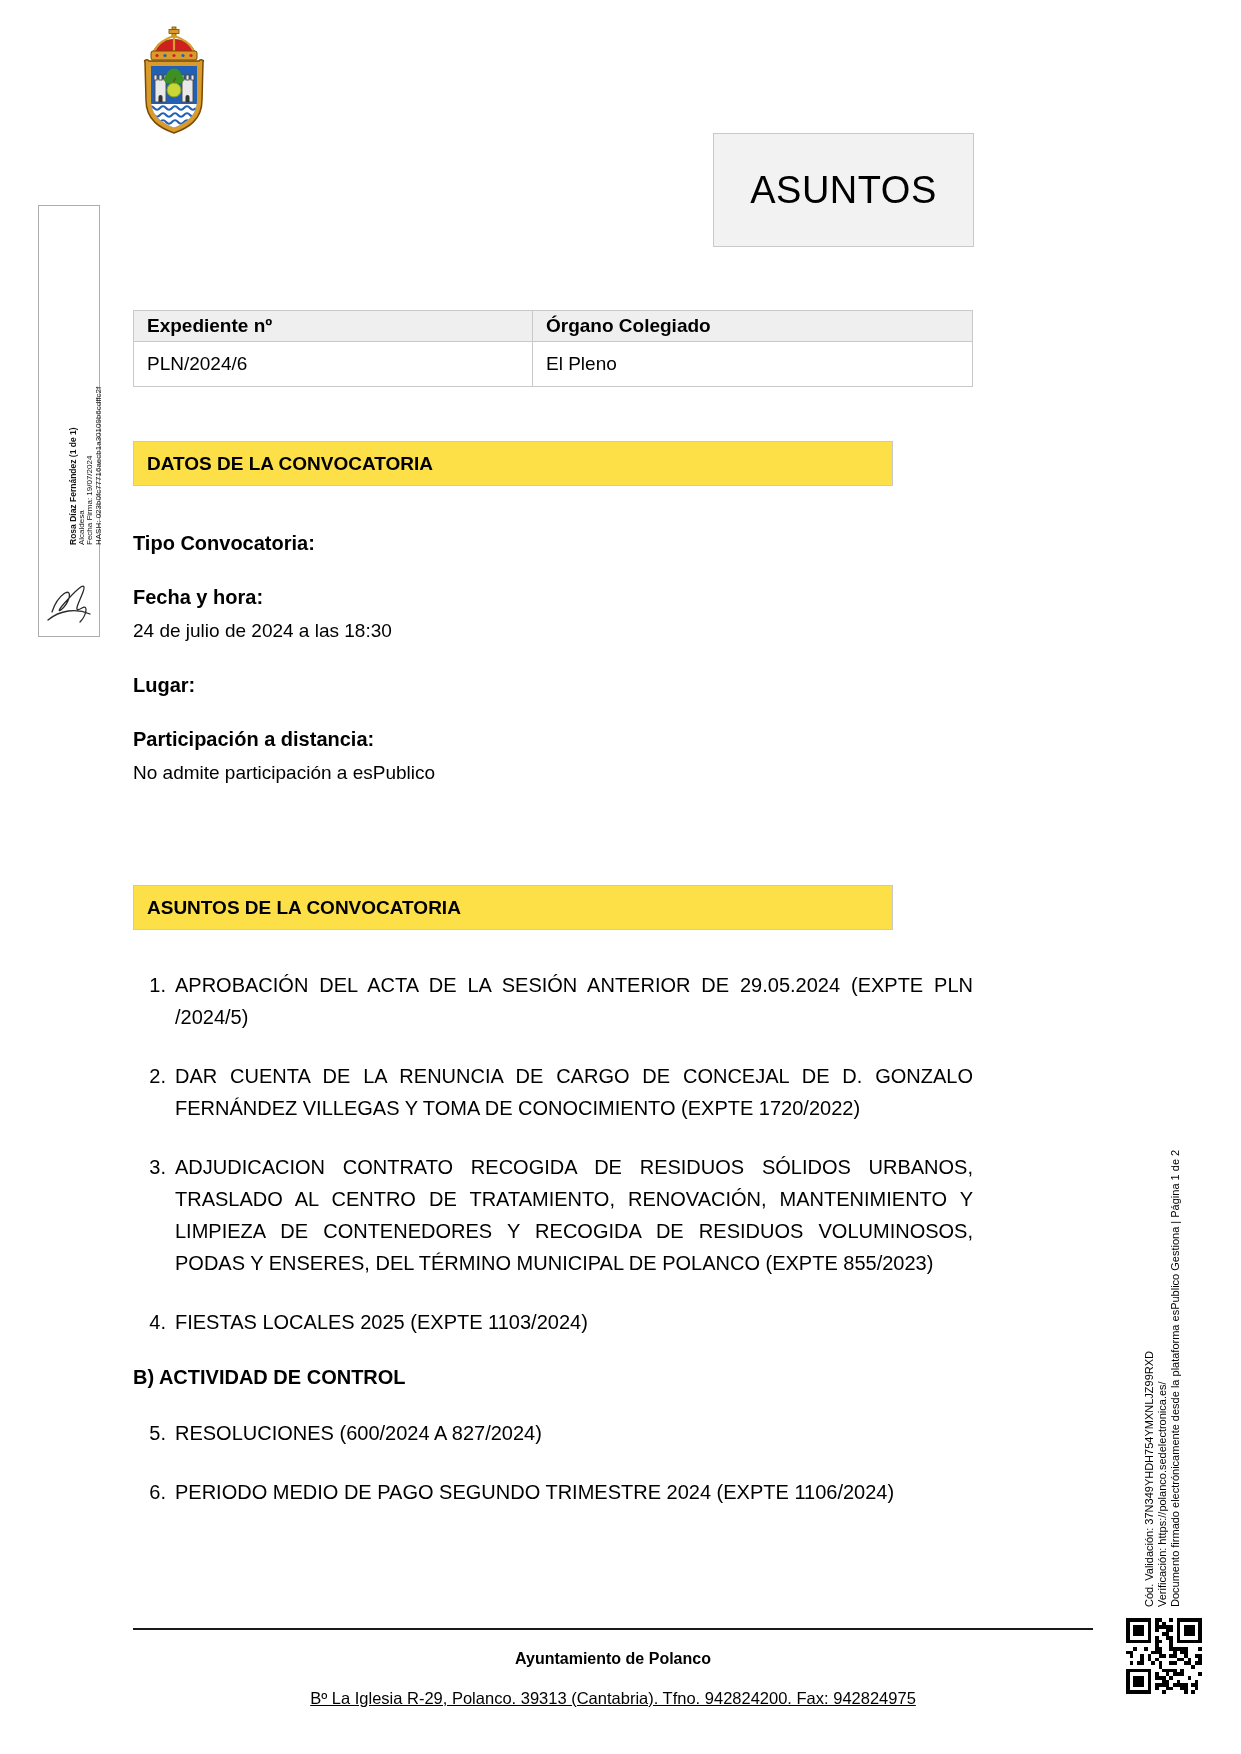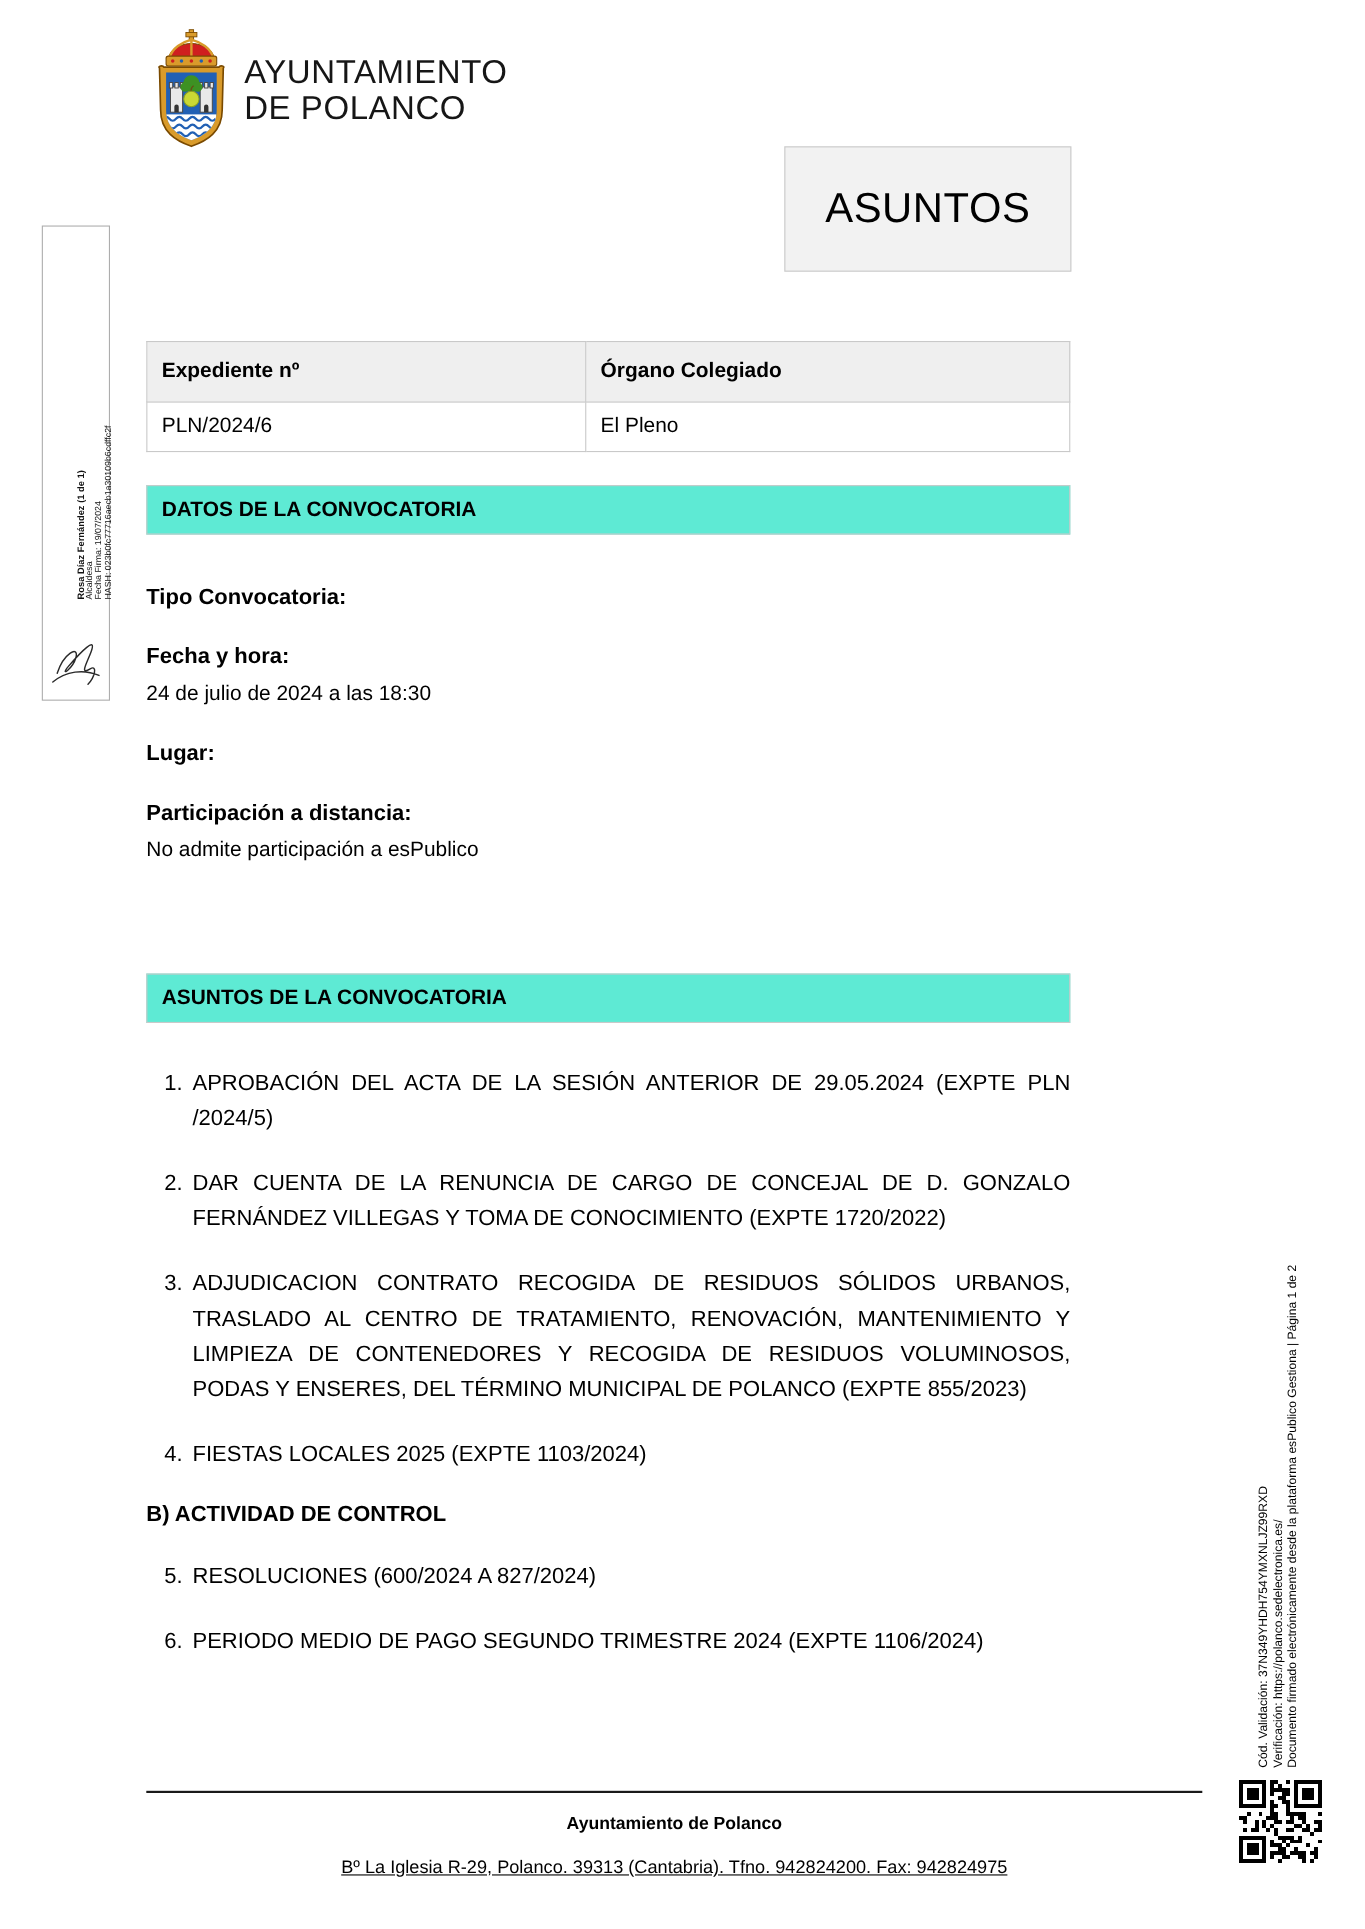--- a/index.html
+++ b/index.html
@@ -19,28 +19,28 @@
     position:absolute; left:713px; top:133px; width:261px; height:114px;
     background:#f2f2f2; border:1px solid #c9c9c9; box-sizing:border-box;
     display:flex; align-items:center; justify-content:center;
     font-size:38px; letter-spacing:0.5px; color:#000;
   }
 
   
   .exp-table { position:absolute; left:133px; top:310px; width:840px;
                border-collapse:collapse; table-layout:fixed; }
   .exp-table th, .exp-table td { border:1px solid #c9c9c9; font-size:19px;
-               padding:16px 13px; text-align:left; vertical-align:middle; }
+               padding:4px 13px; text-align:left; vertical-align:middle; }
   .exp-table th { background:#efefef; font-weight:bold; }
   .exp-table td { background:#fff; padding:11px 13px; }
   .exp-col1 { width:372px; }
 
   
-  .band { position:absolute; left:133px; width:840px; height:45px;
-          background:#5eead4; border:1px solid #c9c9c9; box-sizing:border-box;
+  .band { position:absolute; left:133px; width:760px; height:45px;
+          background:#fde047; border:1px solid #c9c9c9; box-sizing:border-box;
           font-weight:bold; font-size:19px; line-height:43px; padding-left:13px; }
   #band-datos   { top:441px; }
   #band-asuntos { top:885px; }
 
   
   .fields { position:absolute; left:133px; top:531px; width:840px; }
   .field  { margin-bottom:30px; }
   .flabel { font-weight:bold; font-size:20px; line-height:24px; margin-bottom:10px; }
   .fvalue { font-size:19px; line-height:24px; }
 
@@ -114,24 +114,20 @@
           <rect x="51" y="49" width="3" height="5"></rect>
       </g>
       <path d="M18.5 76 v-5 a2 2 0 0 1 4 0 v5 Z" fill="#333"></path>
       <path d="M45.5 76 v-5 a2 2 0 0 1 4 0 v5 Z" fill="#333"></path>
       <circle cx="34" cy="50" r="7.5" fill="#3d9123"></circle>
       <circle cx="28.5" cy="53" r="4.5" fill="#3d9123"></circle>
       <circle cx="39.5" cy="53" r="4.5" fill="#3d9123"></circle>
       <path d="M34 58 q-1 -4 2 -6" stroke="#6b4a12" stroke-width="1.2" fill="none"></path>
       <circle cx="34" cy="64" r="7" fill="#c9d834" stroke="#8aa020" stroke-width="1"></circle>
     </svg>
-    <div class="logo-title">
-      <div>AYUNTAMIENTO</div>
-      <div>DE POLANCO</div>
-    </div>
   </div>
 
   <div class="anuncio-box">
     <span>ASUNTOS</span>
   </div>
 
   <table class="exp-table">
     <tbody>
         <tr>
       <th class="exp-col1">Expediente nº</th>

